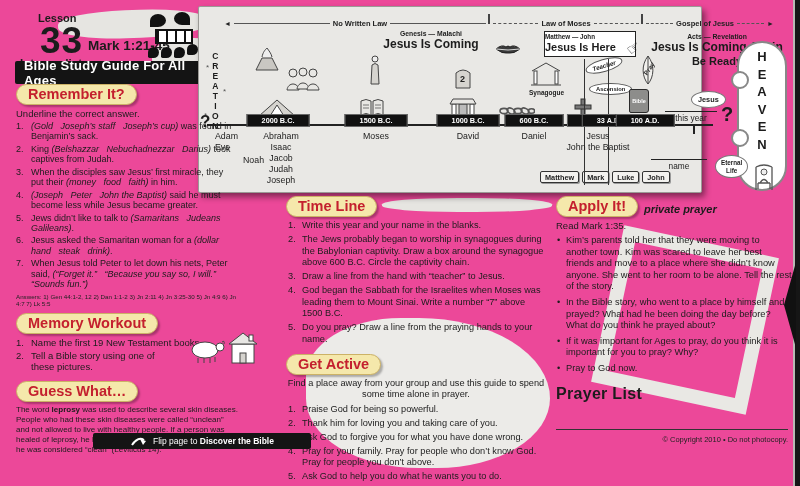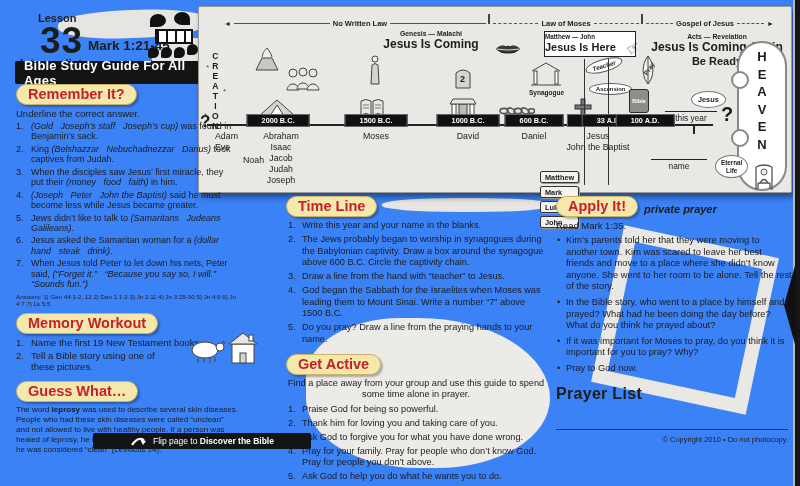--- a/index.html
+++ b/index.html
@@ -1,18 +1,18 @@
 <!DOCTYPE html>
 <html><head>
 <meta charset="utf-8">
 <style>
   * { margin:0; padding:0; box-sizing:border-box; }
   html,body { background:#888; }
   .page {
-    position:relative; width:800px; height:486px; background:#3b82f6;
+    position:relative; width:800px; height:486px; background:#ec4899;
     font-family:"Liberation Sans", sans-serif; color:#1c1c1c; overflow:hidden;
     margin:0 auto;
   }
   .splotch { position:absolute; background:#e6e5e1; border-radius:45%; }
   .wm-square { position:absolute; left:606px; top:240px; width:158px; height:160px;
     border:14px solid #e9e8e4; transform:rotate(12deg); }
   .wm-blob { position:absolute; left:306px; top:318px; width:244px; height:150px;
     background:#ecebe8; border-radius:42% 58% 50% 50%; }
 
   
@@ -66,21 +66,21 @@
   .blankline { border-top:1.5px solid #333; margin-top:26px; width:232px; }
   .copyright { font-size:7.5px; text-align:right; margin-top:5px; width:232px; color:#222; }
 
   
   .flipbar { position:absolute; left:93px; top:433px; width:218px; height:16px; background:#141414;
     color:#fff; display:flex; align-items:center; justify-content:center; gap:5px; font-size:8.5px;
     border-radius:2px; }
   .flipbar b { font-weight:bold; }
 
   
-  .panel { position:absolute; left:198px; top:6px; width:594px; height:187px; background:#e9e8e5;
+  .panel { position:absolute; left:198px; top:6px; width:504px; height:187px; background:#e9e8e5;
     border:1px solid #9b9a96; box-shadow:3px 4px 6px rgba(0,0,0,.45); border-radius:2px; }
   .panel * { position:absolute; }
   .era { display:flex; align-items:center; gap:3px; font-size:7.5px; font-weight:bold; color:#222; top:12px; }
   .era .ln { flex:1; border-top:1px solid #555; height:0; position:static; }
   .era.dashed .ln { border-top-style:dashed; }
   .era .ar { position:static; font-size:7px; line-height:1; }
   .era span.lb { position:static; white-space:nowrap; }
   .bmark { width:1.5px; height:10px; background:#444; top:7px; }
   .blocktitle { text-align:center; line-height:1.15; }
   .books { position:static; display:block; font-size:6.8px; font-weight:bold; }
@@ -96,21 +96,21 @@
   .tl-line { left:8px; top:117px; width:506px; height:2px; background:#222; }
   .tick { width:1.5px; height:8px; background:#222; top:111px; }
   .chip { top:107px; transform:translateX(-50%); background:#111; color:#fff; font-size:7.3px;
     font-weight:bold; padding:1px 14px; border:1px solid #666; white-space:nowrap; z-index:3; }
   .vline { width:1px; background:#333; top:52px; height:126px; z-index:1; }
   .nm { font-size:8.8px; line-height:1.25; white-space:pre-line; z-index:2; }
   .ctr { transform:translateX(-50%); text-align:center; }
   .qmark { font-size:17px; font-weight:bold; }
   .bigq { font-size:20px; font-weight:bold; }
   .blank { border-top:1.5px solid #222; text-align:center; font-size:8.3px; padding-top:1px; }
-  .tabs { left:341px; top:164px; display:flex; gap:3px;flex-direction:column; }
+  .tabs { left:341px; top:164px; display:flex; gap:3px; }
   .tab { position:static; border:1px solid #333; background:#f3f2ef; font-size:7.3px; font-weight:bold;
     padding:0.5px 4px; border-radius:2px; box-shadow:1px 1px 0 #999; white-space:nowrap; }
   .cloud { left:538px; top:34px; width:50px; height:150px; background:#fff; border:2px solid #888;
     border-radius:26px; text-align:center; }
   .cloud::before, .cloud::after { content:""; position:absolute; width:14px; height:14px; background:#fff;
     border:2px solid #888; border-radius:50%; }
   .cloud::before { left:-8px; top:28px; } .cloud::after { left:-8px; top:86px; }
   .heaven { position:absolute; left:0; right:0; top:5px; font-size:13px; font-weight:bold;
     white-space:pre-line; line-height:1.35; }
   .oval { border:1.5px solid #777; border-radius:50%; background:#fff; font-weight:bold; text-align:center;
@@ -403,21 +403,21 @@
 
   <div class="col" style="left:556px;top:196px;width:236px">
     <div class="apply-head">
       <span class="pill">Apply It!</span>
       <span class="apply-sub">private prayer</span>
     </div>
     <div class="apply-read">Read Mark 1:35.</div>
     <div class="blist">
       <div class="brow">Kim’s parents told her that they were moving to another town. Kim was scared to leave her best friends and move to a place where she didn’t know anyone. She went to her room to be alone. Tell the rest of the story.</div>
       <div class="brow">In the Bible story, who went to a place by himself and prayed? What had he been doing the day before? What do you think he prayed about?</div>
-      <div class="brow">If it was important for Moses to pray, do you think it is important for you to pray? Why?</div>
+      <div class="brow">If it was important for Ages to pray, do you think it is important for you to pray? Why?</div>
       <div class="brow">Pray to God now.</div>
     </div>
     <div class="prayer-title">Prayer List</div>
     <div class="blankline"></div>
     <div class="copyright">© Copyright 2010 • Do not photocopy.</div>
   </div>
 
   <div class="flipbar">
     <svg width="18" height="12" viewBox="0 0 18 12">
       <path d="M2 10 Q8 1 14 5" fill="none" stroke="#fff" stroke-width="2"></path>

